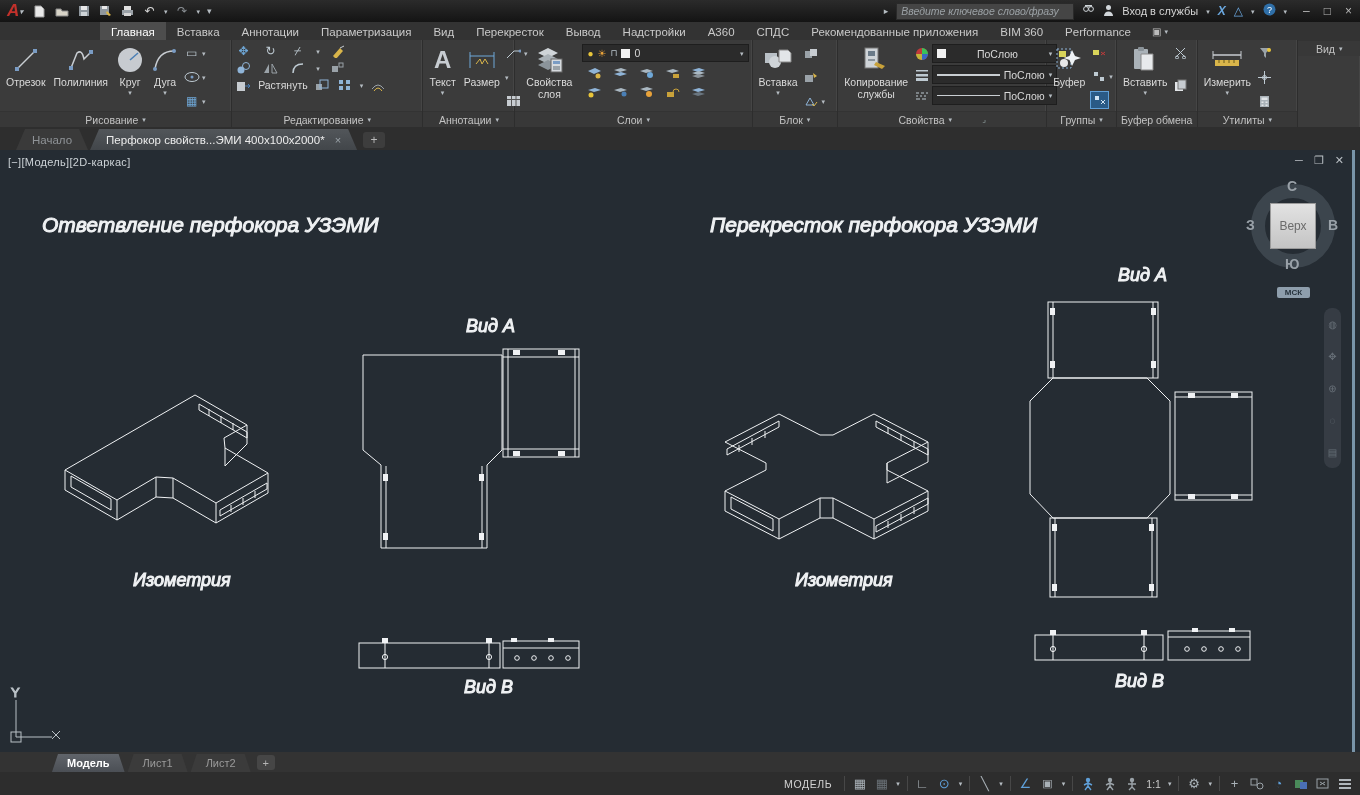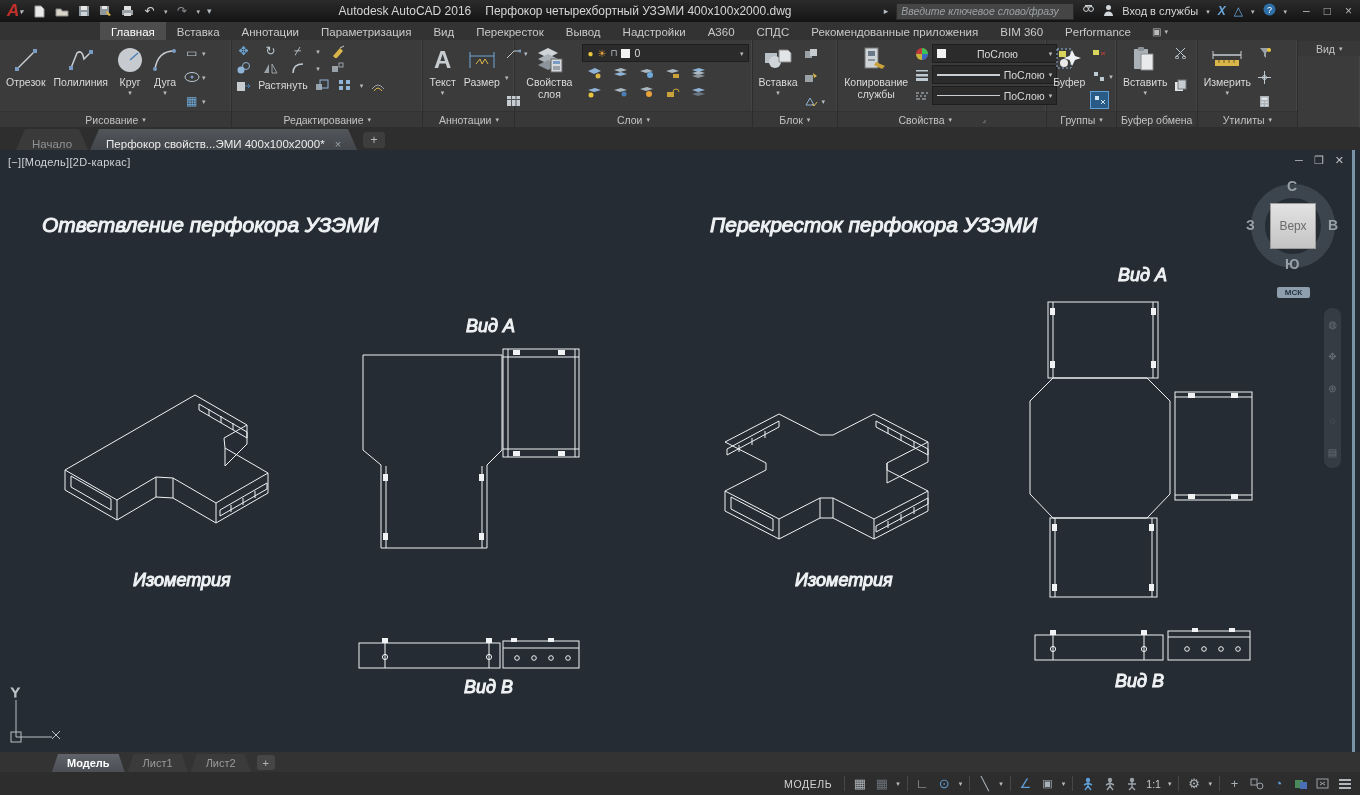--- a/index.html
+++ b/index.html
@@ -44,21 +44,21 @@
   .mrow{display:flex;align-items:center;gap:2px}
   .g{width:17px;height:16px;display:flex;align-items:center;justify-content:center;
     font-size:12px;color:#becad2;line-height:1}
   .gb{color:#6fa8d8}.gy{color:#d9b54a}
   .field{height:17px;background:#2b2b2b;border:1px solid #1e1e1e;display:flex;align-items:center;
     gap:4px;font-size:10.5px;color:#d8d8d8;padding:0 4px}
   .lwline{flex:1;height:2px;background:#c9ced2}
   
   .filetabs{position:absolute;left:0;top:127px;width:1360px;height:23px;background:#2e2e2e;
     display:flex;align-items:flex-end;z-index:27;font-size:11.5px}
-  .ftab{height:21px;display:flex;align-items:flex-end;padding:0 16px;
+  .ftab{height:21px;display:flex;align-items:center;padding:0 16px;
     clip-path:polygon(9px 0,calc(100% - 9px) 0,100% 100%,0 100%);
     background:#3a3a3a;color:#8f9397;margin-right:2px}
   .ftab.active{background:linear-gradient(#52565a,#42464a);color:#ececec}
   .ftab .x{margin-left:10px;color:#9aa2a8;font-size:11px}
   .ftab-plus{width:22px;height:16px;margin:0 0 2px 4px;background:#3d3d3d;border-radius:3px;
     color:#b9b9b9;display:flex;align-items:center;justify-content:center;font-size:12px}
   
   .canvas{position:absolute;left:0;top:150px;width:1360px;height:602px;background:#252c33;z-index:10}
   .vpctl{position:absolute;left:8px;top:6px;color:#cdd3d7;font-size:11px;letter-spacing:.3px}
   .cwin{position:absolute;right:16px;top:4px;display:flex;gap:11px;color:#b9bfc4;font-size:11px}
@@ -133,23 +133,20 @@
           <rect x="3" y="1" width="7" height="4" fill="#e0e0e0"></rect>
           <rect x="1" y="5" width="11" height="5" fill="#9aa1a7"></rect>
           <rect x="3" y="8" width="7" height="3" fill="#d5d5d5"></rect>
         </svg>
       </span>
     <span class="qic" style="color:#d8d8d8">↶</span>
       <span class="dd">▾</span>
     <span class="qic" style="color:#8a8f94">↷</span>
       <span class="dd">▾</span>
     <span class="dd" style="font-size:9px">▾</span>
-  </div>
-  <div class="tb-title">
-    <b>Autodesk AutoCAD 2016</b><span>Перфокор четырехбортный УЗЭМИ 400x100x2000.dwg</span>
   </div>
   <div class="tb-right">
     <span class="dd" style="font-size:9px">▸</span>
     <input class="searchbox" value="" placeholder="Введите ключевое слово/фразу" style="">
     <span class="tbic"><svg width="13" height="11">
           <circle cx="4" cy="5" r="2.4" fill="none" stroke="#cfd4d8"></circle>
           <circle cx="9" cy="5" r="2.4" fill="none" stroke="#cfd4d8"></circle>
           <rect x="3" y="1" width="7" height="1.6" fill="#cfd4d8"></rect>
         </svg></span>
     <span class="tbic"><svg width="11" height="12">

